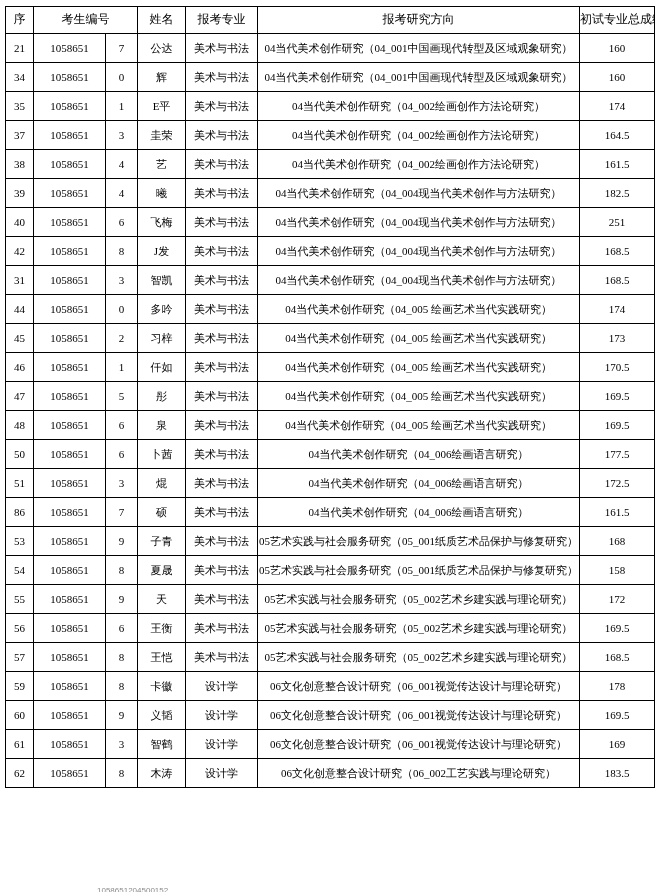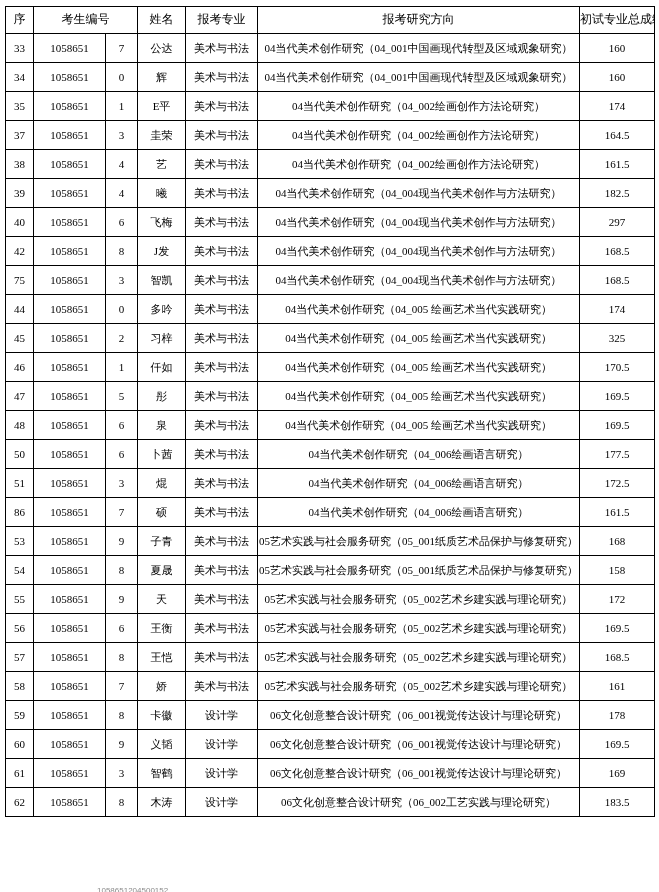--- a/index.html
+++ b/index.html
@@ -91,21 +91,21 @@
         <th class="hdr-seq">序</th>
         <th colspan="2">考生编号</th>
         <th>姓名</th>
         <th>报考专业</th>
         <th>报考研究方向</th>
         <th>初试专业总成绩</th>
       </tr>
     </thead>
     <tbody id="tbody">
         <tr>
-          <td>33</td>
+          <td>21</td>
           <td>1058651</td>
           <td>7</td>
           <td class="name">公达</td>
           <td>美术与书法</td>
           <td class="dir">04当代美术创作研究（04_001中国画现代转型及区域观象研究）</td>
           <td>160</td>
         </tr>
         <tr>
           <td>34</td>
           <td>1058651</td>
@@ -151,33 +151,33 @@
           <td class="dir">04当代美术创作研究（04_004现当代美术创作与方法研究）</td>
           <td>182.5</td>
         </tr>
         <tr>
           <td>40</td>
           <td>1058651</td>
           <td>6</td>
           <td class="name">飞梅</td>
           <td>美术与书法</td>
           <td class="dir">04当代美术创作研究（04_004现当代美术创作与方法研究）</td>
-          <td>297</td>
+          <td>251</td>
         </tr>
         <tr>
           <td>42</td>
           <td>1058651</td>
           <td>8</td>
           <td class="name">J发</td>
           <td>美术与书法</td>
           <td class="dir">04当代美术创作研究（04_004现当代美术创作与方法研究）</td>
           <td>168.5</td>
         </tr>
         <tr>
-          <td>75</td>
+          <td>31</td>
           <td>1058651</td>
           <td>3</td>
           <td class="name">智凯</td>
           <td>美术与书法</td>
           <td class="dir">04当代美术创作研究（04_004现当代美术创作与方法研究）</td>
           <td>168.5</td>
         </tr>
         <tr>
           <td>44</td>
           <td>1058651</td>
@@ -187,21 +187,21 @@
           <td class="dir">04当代美术创作研究（04_005 绘画艺术当代实践研究）</td>
           <td>174</td>
         </tr>
         <tr>
           <td>45</td>
           <td>1058651</td>
           <td>2</td>
           <td class="name">习梓</td>
           <td>美术与书法</td>
           <td class="dir">04当代美术创作研究（04_005 绘画艺术当代实践研究）</td>
-          <td>325</td>
+          <td>173</td>
         </tr>
         <tr>
           <td>46</td>
           <td>1058651</td>
           <td>1</td>
           <td class="name">仟如</td>
           <td>美术与书法</td>
           <td class="dir">04当代美术创作研究（04_005 绘画艺术当代实践研究）</td>
           <td>170.5</td>
         </tr>
@@ -287,29 +287,20 @@
           <td>169.5</td>
         </tr>
         <tr>
           <td>57</td>
           <td>1058651</td>
           <td>8</td>
           <td class="name">王恺</td>
           <td>美术与书法</td>
           <td class="dir">05艺术实践与社会服务研究（05_002艺术乡建实践与理论研究）</td>
           <td>168.5</td>
-        </tr>
-        <tr>
-          <td>58</td>
-          <td>1058651</td>
-          <td>7</td>
-          <td class="name">娇</td>
-          <td>美术与书法</td>
-          <td class="dir">05艺术实践与社会服务研究（05_002艺术乡建实践与理论研究）</td>
-          <td>161</td>
         </tr>
         <tr>
           <td>59</td>
           <td>1058651</td>
           <td>8</td>
           <td class="name">卡徽</td>
           <td>设计学</td>
           <td class="dir">06文化创意整合设计研究（06_001视觉传达设计与理论研究）</td>
           <td>178</td>
         </tr>

